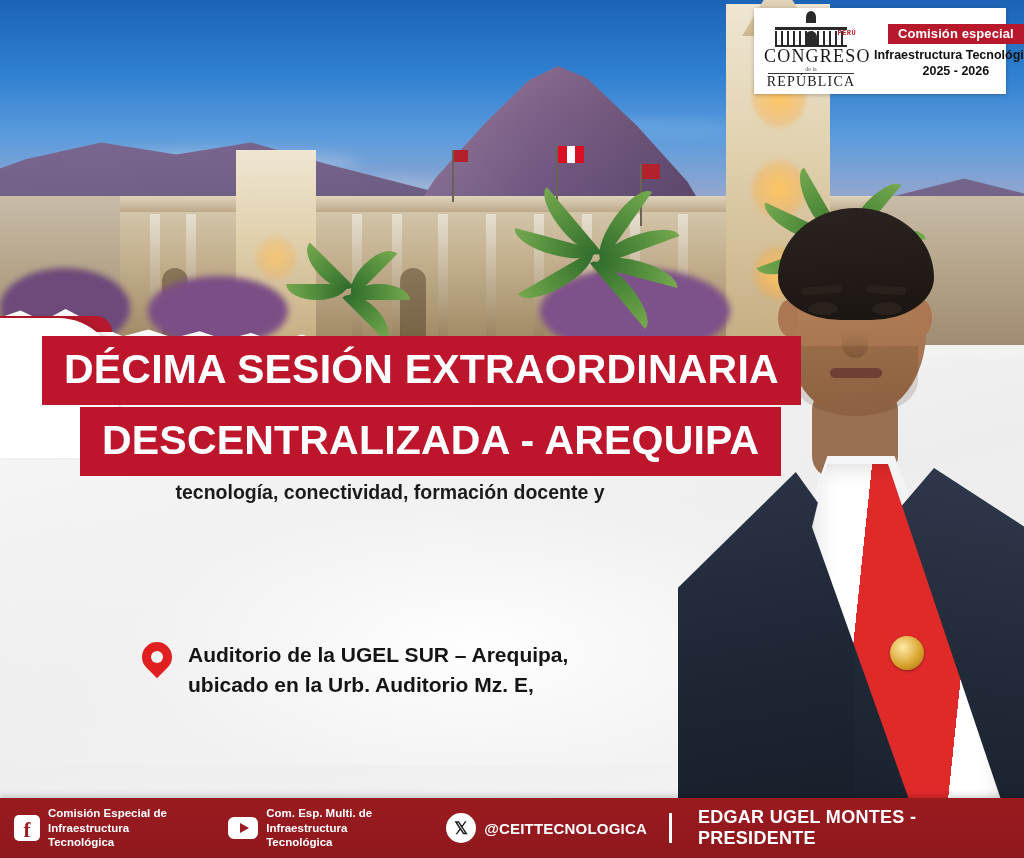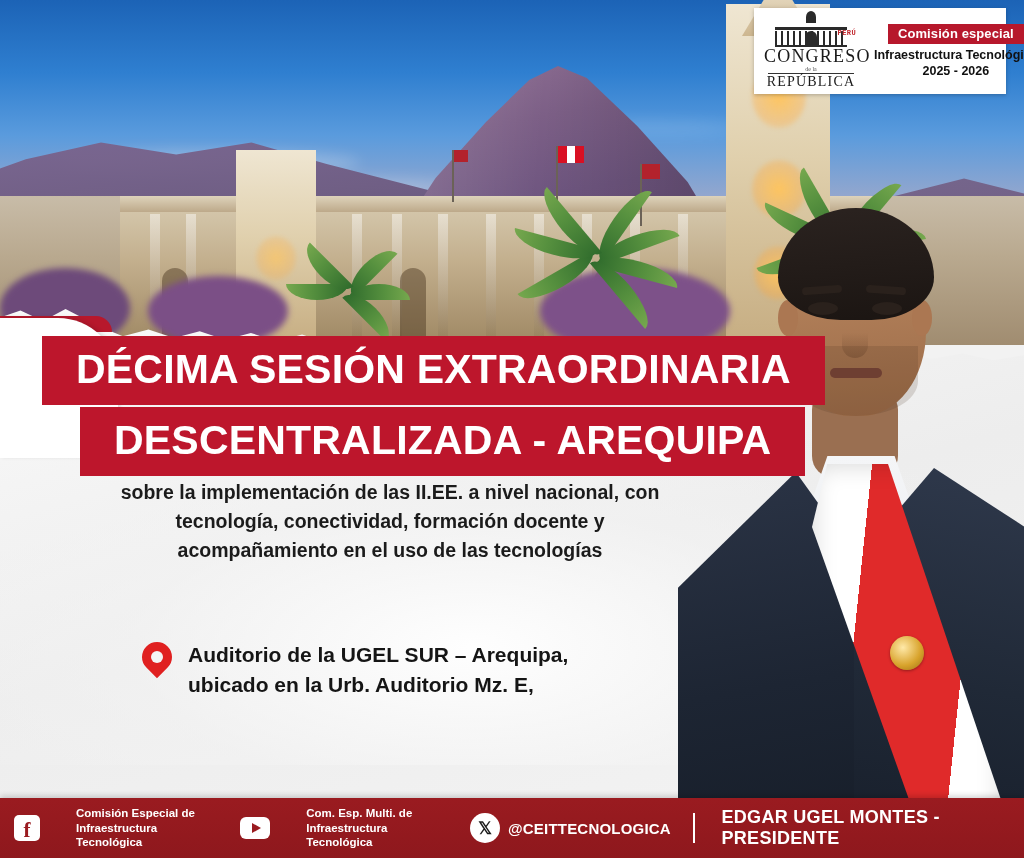--- a/index.html
+++ b/index.html
@@ -298,21 +298,21 @@
 
   
   .title-wrap { position:absolute; left:0; top:336px; width:800px; }
   .title-bar {
     background:#bd162c;
     color:#ffffff;
     font-weight:700;
     font-size:41px;
     letter-spacing:.2px;
     line-height:1;
-    padding:13px 34px 15px;
+    padding:13px 22px 15px;
     display:inline-block;
     white-space:nowrap;
   }
   .title-bar-1 { margin-left:42px; }
   .title-bar-2 { margin-left:80px; margin-top:2px; }
 
   
   .subtitle {
     position:absolute; left:60px; top:478px; width:660px;
     text-align:center;
@@ -370,21 +370,21 @@
   .ico-yt {
     width:30px; height:22px; background:#ffffff; border-radius:6px;
     display:flex; align-items:center; justify-content:center;
   }
   .yt-tri { width:0; height:0; border-left:9px solid #9a1b20; border-top:5.5px solid transparent; border-bottom:5.5px solid transparent; margin-left:2px; }
   .ico-x {
     width:30px; height:30px; background:#ffffff; border-radius:50%;
     display:flex; align-items:center; justify-content:center;
     color:#1a1a1a; font-weight:700; font-size:17px; font-family:"Liberation Sans", sans-serif;
   }
-  .f-txt { color:#ffffff; font-size:11.5px; font-weight:700; line-height:1.25;margin-left:28px; }
+  .f-txt { color:#ffffff; font-size:11.5px; font-weight:700; line-height:1.25; }
   .f-handle { color:#ffffff; font-size:15px; font-weight:700; letter-spacing:.2px; }
   .f-sep { width:3px; height:30px; background:#ffffff; margin:0 14px 0 10px; }
   .f-name { color:#ffffff; font-size:18px; font-weight:700; letter-spacing:.3px; }
 </style>
 </head>
 <body>
 
 <div class="poster">
 
   <div class="photo">
@@ -510,23 +510,21 @@
     <div class="p-hand"></div>
     <div class="p-cuff"></div>
   </div>
 
   <div class="title-wrap">
     <div class="title-bar title-bar-1">DÉCIMA SESIÓN EXTRAORDINARIA</div>
     <div class="title-bar title-bar-2">DESCENTRALIZADA - AREQUIPA</div>
   </div>
 
   <div class="subtitle">
-    <div>sobre la implementación de las II.EE. a nivel nacional, con</div>
     <div>tecnología, conectividad, formación docente y</div>
-    <div>acompañamiento en el uso de las tecnologías</div>
   </div>
 
 
   <div class="locrow">
     <div class="icon-pin">
       <div class="pin-drop"></div>
       <div class="pin-hole"></div>
     </div>
     <div class="loc-text">
       <div>Auditorio de la UGEL SUR – Arequipa,</div>

